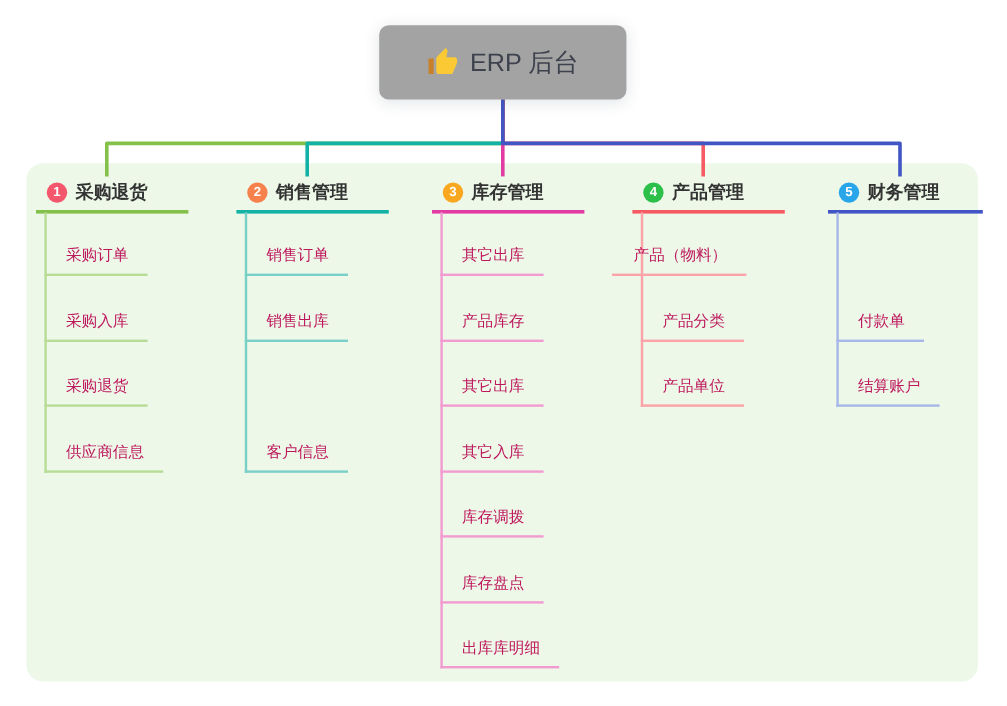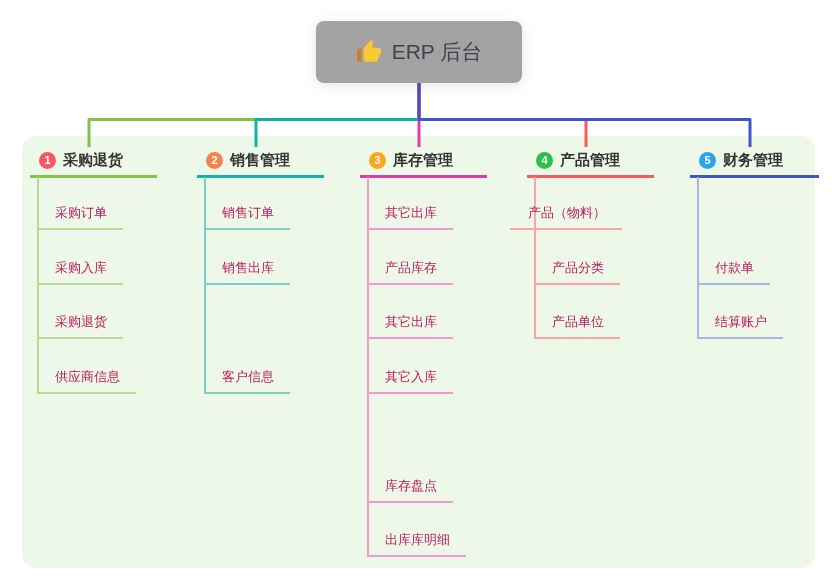--- a/index.html
+++ b/index.html
@@ -74,20 +74,21 @@
       <div class="child" style="left: 204px; top: 364px; border-bottom-color: rgb(121, 208, 199);">客户信息</div>
       <div class="branch-header" style="left: 360px; top: 146px; width: 118px; border-bottom-color: rgb(226, 59, 164);">
         <span class="badge" style="background: rgb(249, 167, 31);">3</span>
         <span class="header-label">库存管理</span>
       </div>
       <div class="spine" style="left: 367px; top: 177px; height: 380px; background: rgb(242, 155, 208);"></div>
       <div class="child" style="left: 367px; top: 200px; border-bottom-color: rgb(242, 155, 208);">其它出库</div>
       <div class="child" style="left: 367px; top: 255px; border-bottom-color: rgb(242, 155, 208);">产品库存</div>
       <div class="child" style="left: 367px; top: 309px; border-bottom-color: rgb(242, 155, 208);">其它出库</div>
       <div class="child" style="left: 367px; top: 364px; border-bottom-color: rgb(242, 155, 208);">其它入库</div>
+      <div class="child" style="left: 367px; top: 418px; border-bottom-color: rgb(242, 155, 208);">库存调拨</div>
       <div class="child" style="left: 367px; top: 473px; border-bottom-color: rgb(242, 155, 208);">库存盘点</div>
       <div class="child" style="left: 367px; top: 527px; border-bottom-color: rgb(242, 155, 208);">出库库明细</div>
       <div class="branch-header" style="left: 527px; top: 146px; width: 118px; border-bottom-color: rgb(246, 91, 99);">
         <span class="badge" style="background: rgb(44, 192, 74);">4</span>
         <span class="header-label">产品管理</span>
       </div>
       <div class="spine" style="left: 534px; top: 177px; height: 162px; background: rgb(251, 163, 168);"></div>
       <div class="child" style="left: 510px; top: 200px; border-bottom-color: rgb(251, 163, 168); font-family: Liberation Mono, monospace;">产品（物料）</div>
       <div class="child" style="left: 534px; top: 255px; border-bottom-color: rgb(251, 163, 168);">产品分类</div>
       <div class="child" style="left: 534px; top: 309px; border-bottom-color: rgb(251, 163, 168);">产品单位</div>

